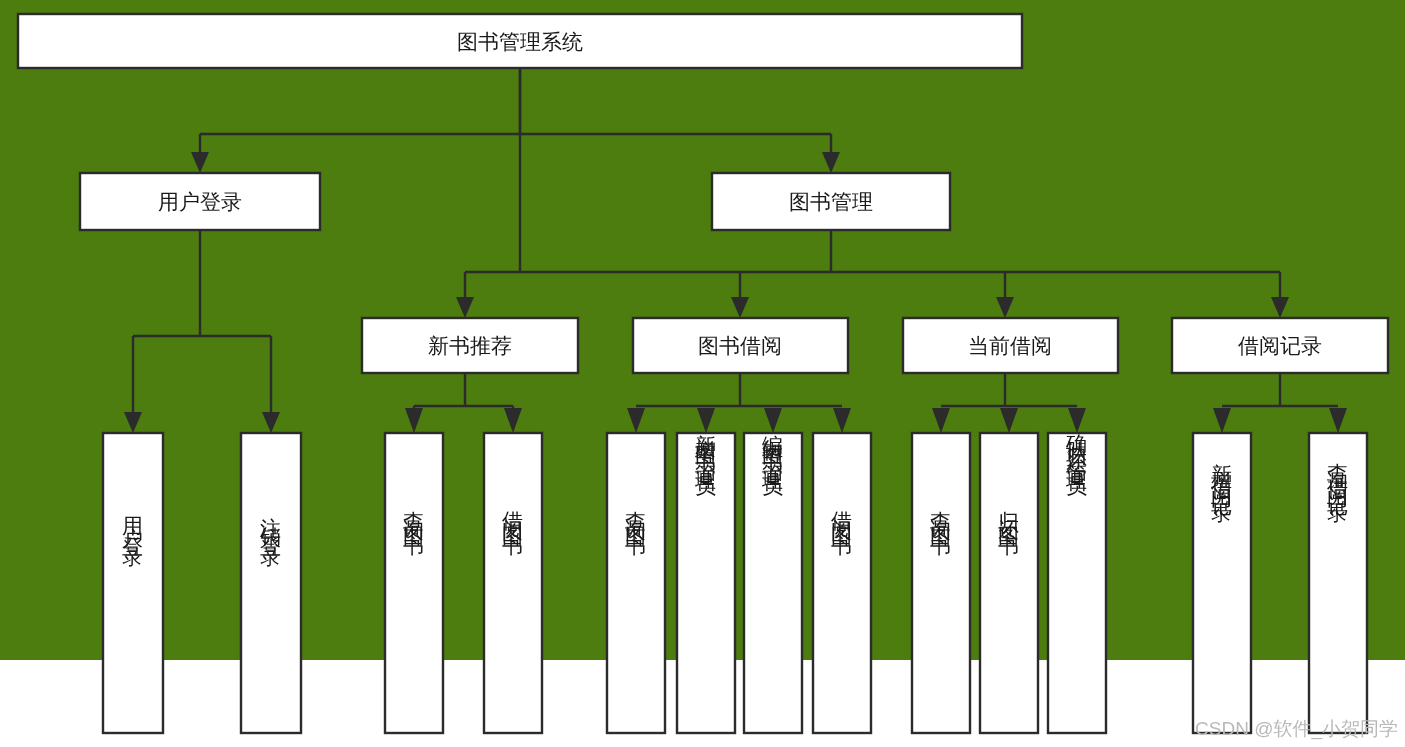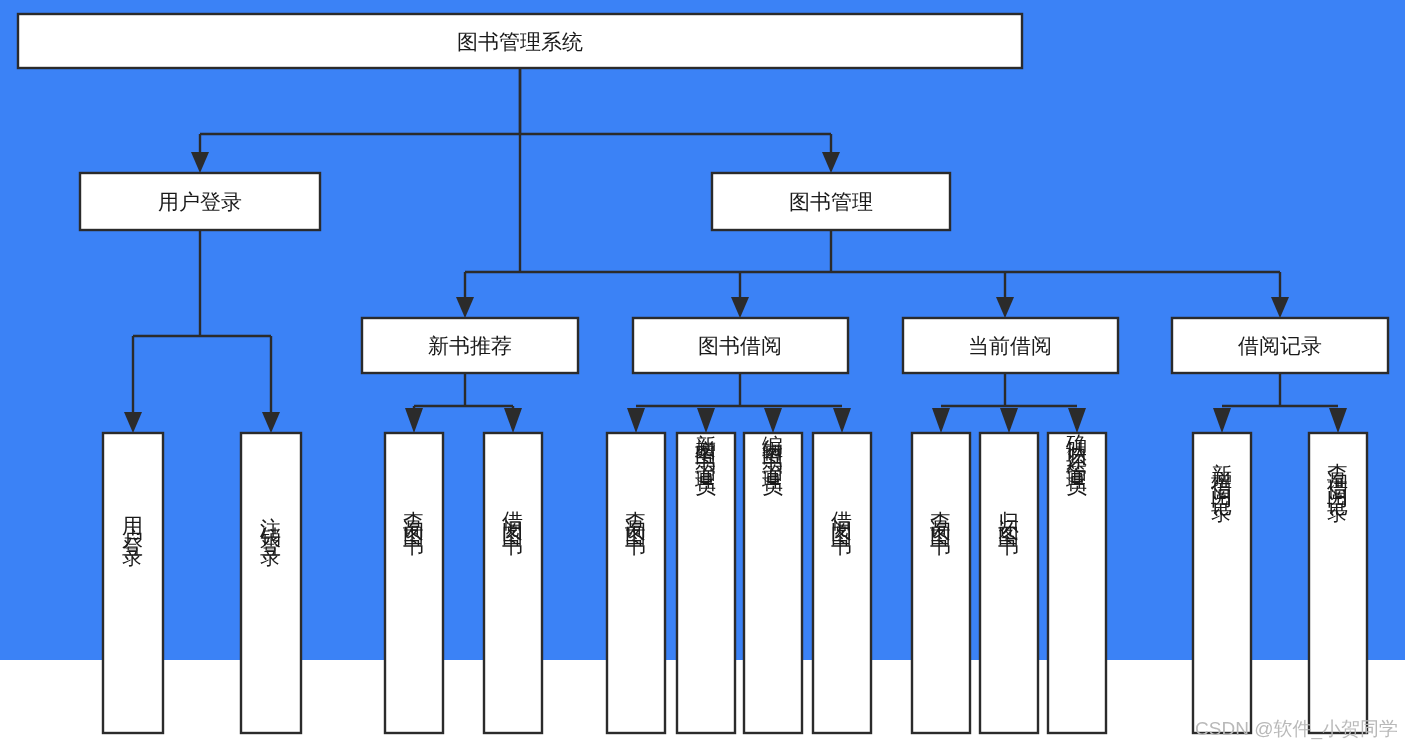--- a/index.html
+++ b/index.html
@@ -10,21 +10,21 @@
   body {
     width: 1405px;
     height: 747px;
     overflow: hidden;
     font-family: "Liberation Sans", "DejaVu Sans", sans-serif;
   }
   #diagram-root {
     position: relative;
     width: 1405px;
     height: 660px;
-    background: #3b82f6;
+    background: #4d7c0f;
   }
   svg.diagram-canvas {
     position: absolute;
     left: 0;
     top: 0;
     width: 1405px;
     height: 747px;
     display: block;
   }
   .node-box {

